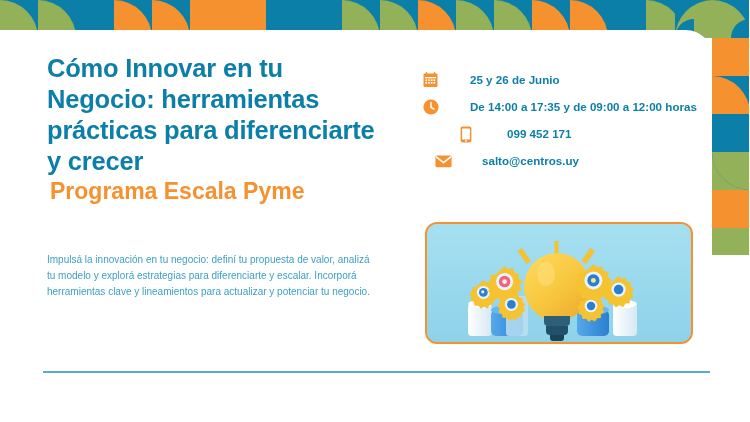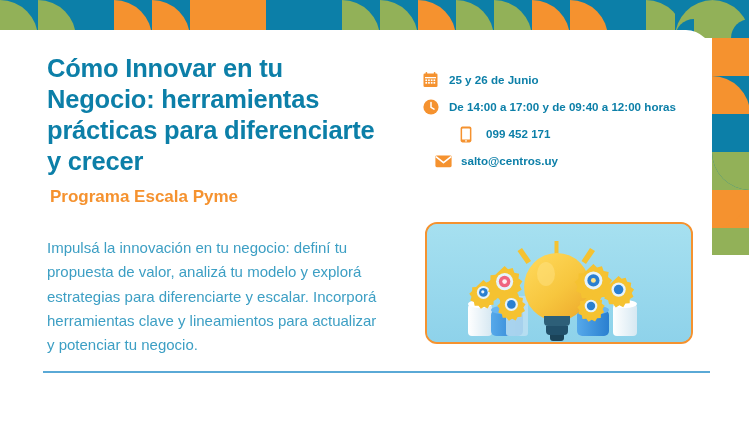--- a/index.html
+++ b/index.html
@@ -59,43 +59,43 @@
     color: #0c7fa8;
     font-size: 25.5px;
     font-weight: bold;
     line-height: 1.22;
     letter-spacing: -0.2px;
   }
   #subtitle {
     position: absolute;
     left: 50px; top: 178px;
     color: #f5922f;
-    font-size: 17px;
+    font-size: 23px;
     font-weight: bold;
-    margin-top: 9px;
   }
   #description {
     position: absolute;
-    left: 47px; top: 236px;
+    left: 47px; top: 252px;
     width: 330px;
     color: #3d9fc4;
-    font-size: 15px;
+    font-size: 10px;
     line-height: 1.62;
   }
 
   
   #info-list {
     position: absolute;
     left: 423px; top: 70px;
     width: 290px;
   }
   .info-row {
     display: flex;
     align-items: flex-start;
     margin-bottom: 7px;
+    gap: 21px;
   }
   .info-icon {
     flex: 0 0 26px;
     height: 20px;
     display: flex;
     align-items: center;
     justify-content: flex-start;
     color: #f5922f;
   }
   .info-text {
@@ -257,21 +257,21 @@
         <span class="info-text">25 y 26 de Junio</span>
       </div>
 
       <div class="info-row">
         <span class="info-icon">
           <svg width="16" height="16" viewBox="0 0 16 16">
             <circle cx="8" cy="8" r="7.6" fill="#f5922f"></circle>
             <path d="M8 3.6 L8 8.3 L11 10.1" stroke="#ffffff" stroke-width="1.5" fill="none" stroke-linecap="round"></path>
           </svg>
         </span>
-        <span class="info-text">De 14:00 a 17:00 y de 09:40 a 12:00 horas</span>
+        <span class="info-text">De 14:00 a 17:35 y de 09:00 a 12:00 horas</span>
       </div>
 
 
       <div class="info-row" style="margin-top:2px;margin-left:37px;">
         <span class="info-icon">
           <svg width="12" height="17" viewBox="0 0 12 17">
             <rect x="0.6" y="0.6" width="10.8" height="15.8" rx="1.8" fill="#f5922f"></rect>
             <rect x="2.1" y="2.4" width="7.8" height="11.2" rx="0.6" fill="#ffffff"></rect>
             <circle cx="6" cy="14.9" r="0.8" fill="#ffffff"></circle>
           </svg>

